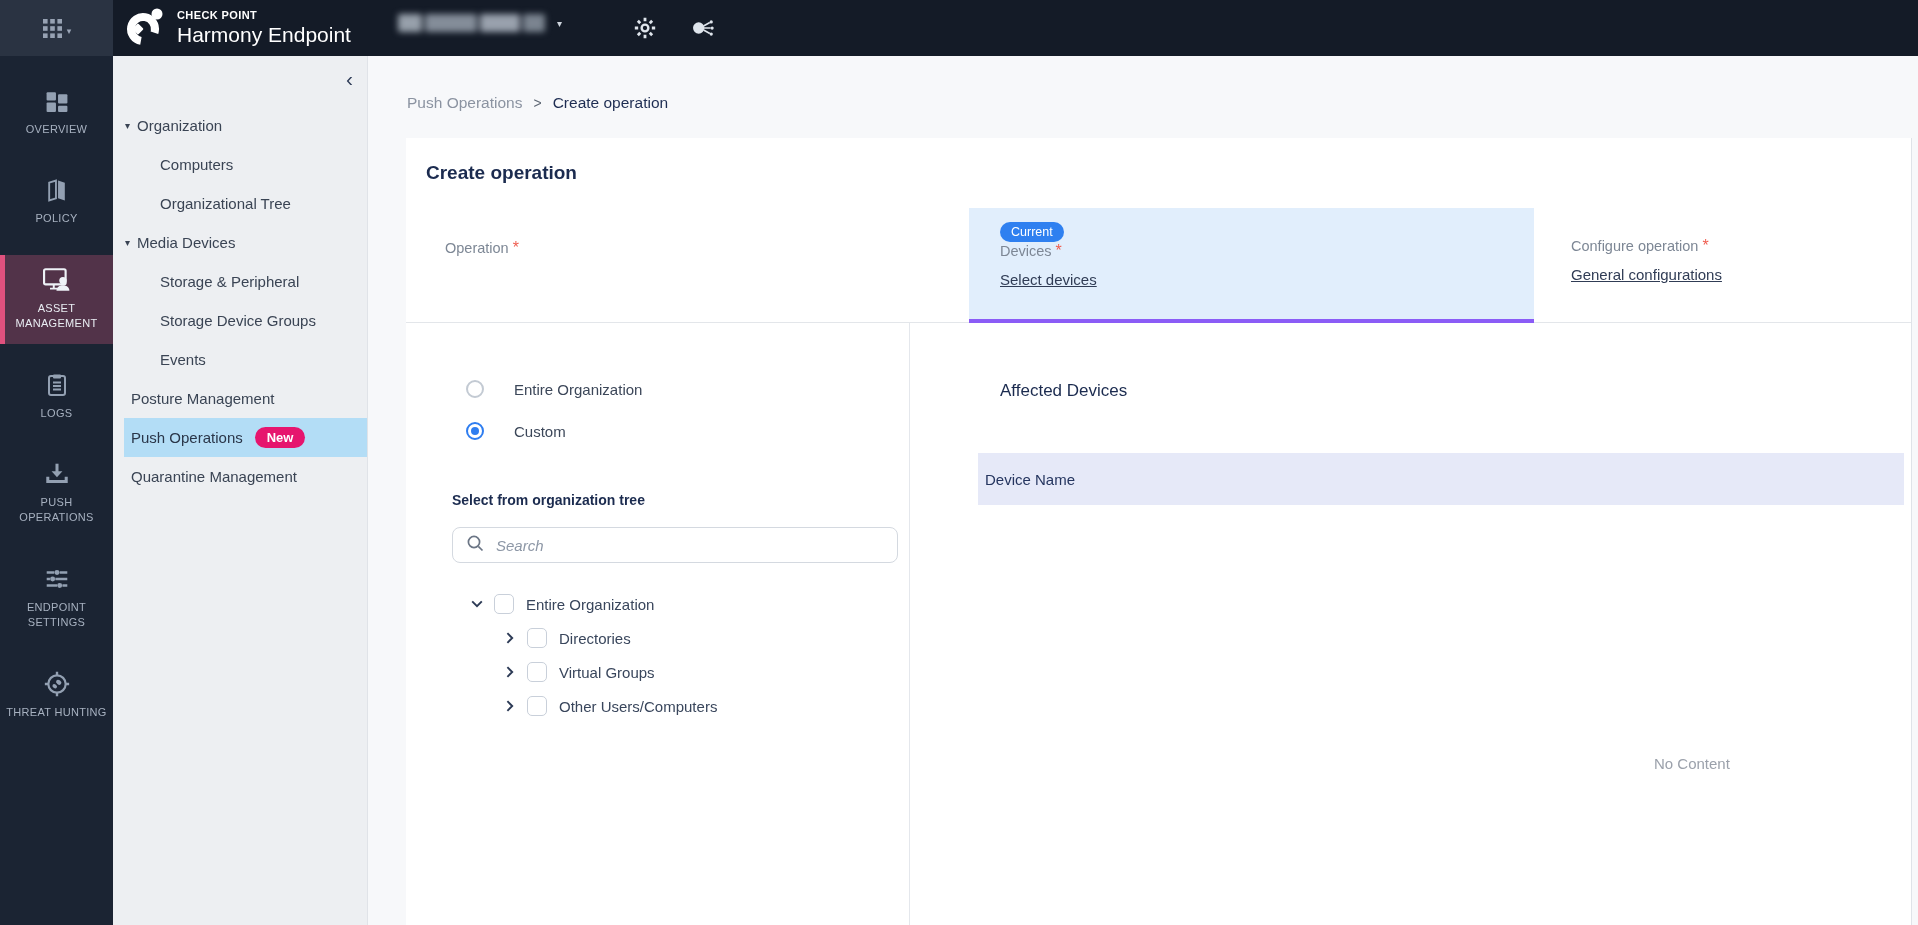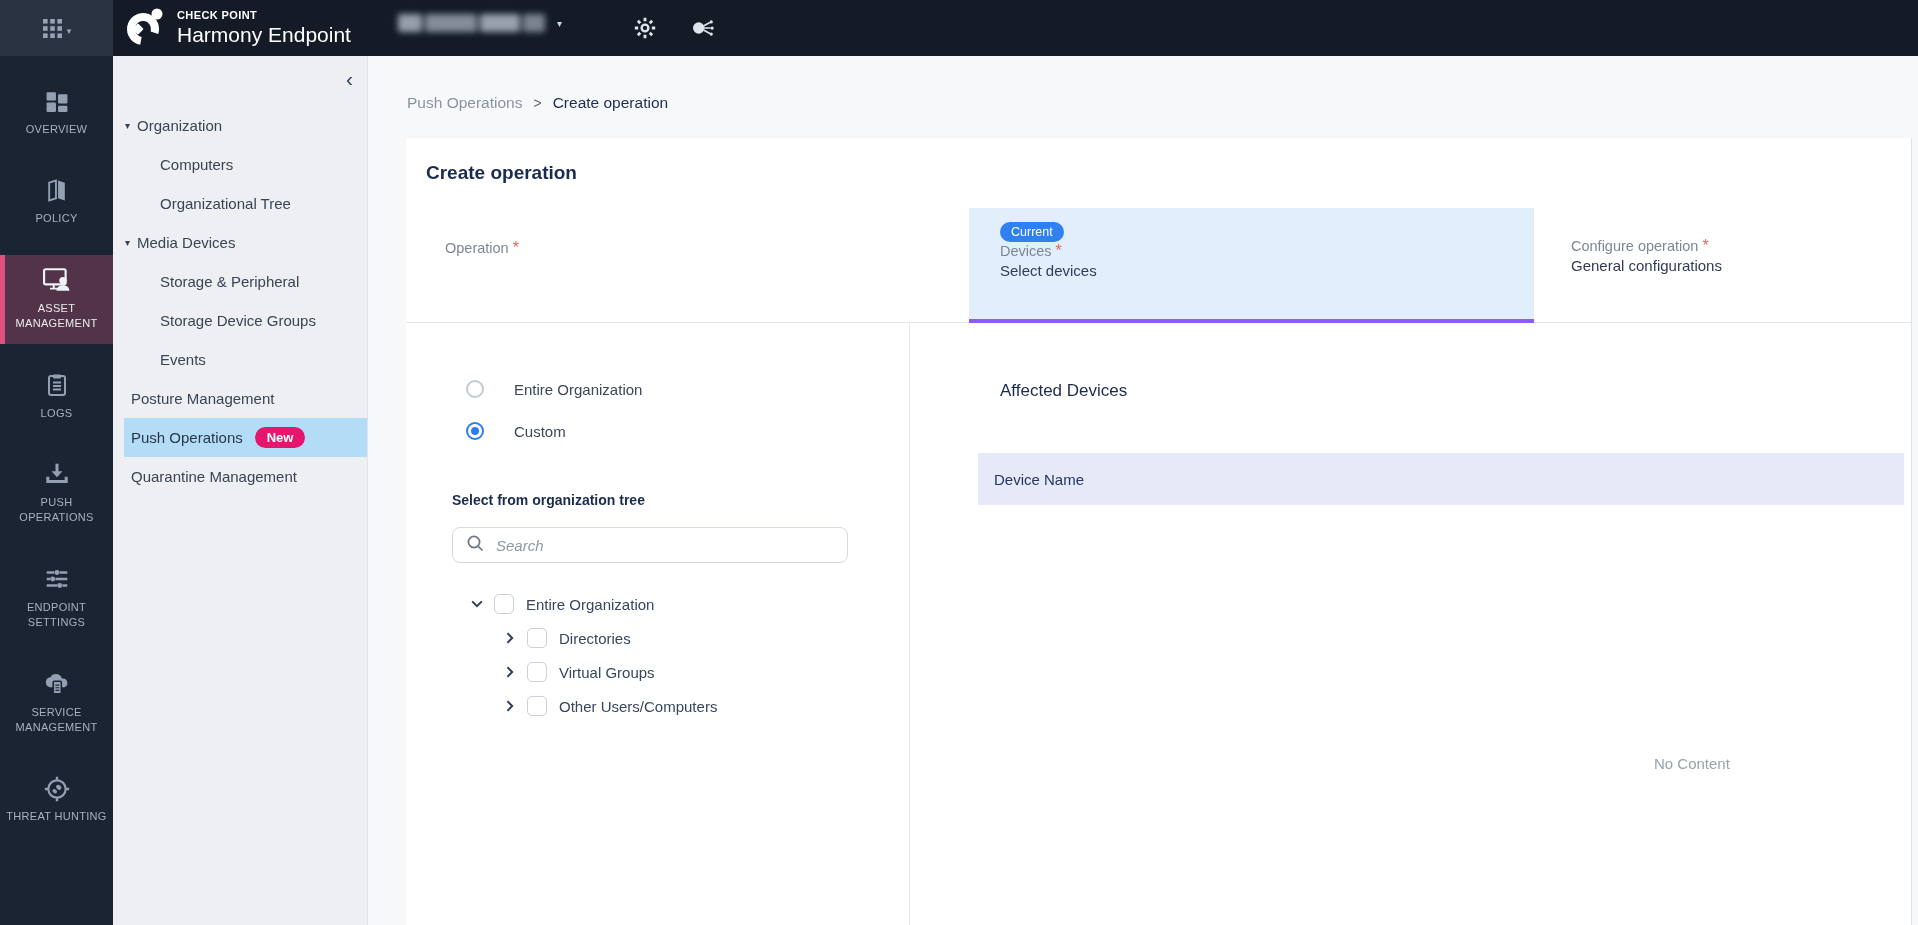--- a/index.html
+++ b/index.html
@@ -53,52 +53,52 @@
   .crumb-sep { color:#5d6673; font-size:14px; }
   .crumb-current { color:#1e2d52; }
 
   .card { position:absolute; left:38px; right:6px; top:82px; bottom:0; background:#fff; border-right:1px solid #dfe3e8; }
   .card-title { padding:24px 0 0 20px; font-size:19px; font-weight:700; color:#1b2b4f; }
 
   .steps { position:absolute; top:70px; left:0; right:0; height:115px; display:flex; }
   .step { cursor:pointer; }
   .step-label { font-size:14.5px; color:#7d8795; }
   .req { color:#ef5d50; margin-left:4px; }
-  .step-sub { font-size:15px; color:#303c55; margin-top:2px; }
+  .step-sub { font-size:15px; color:#303c55; margin-top:11px;text-decoration:underline; }
   .step.s1 { width:563px; border-bottom:1px solid #e3e6ea; padding:31px 0 0 39px; }
   .step.s2 { width:565px; background:#e1eefc; border-bottom:4px solid #8b5cf6; padding:14px 0 0 31px; }
   .step.s3 { flex:1; border-bottom:1px solid #e3e6ea; padding:29px 0 0 37px; }
   .badge-current { display:inline-block; background:#2f80f0; color:#fff; font-size:12.5px; padding:3px 11px; border-radius:11px; }
   .step.s2 .step-label { margin-top:7px; }
 
   .content { position:absolute; top:185px; left:0; right:0; bottom:0; display:flex; }
   .left-panel { width:504px; border-right:1px solid #e4e7ec; padding:57px 0 0 46px; }
 
   .radio-row { display:flex; align-items:center; margin-left:14px; margin-bottom:24px; cursor:pointer; height:18px; }
   .radio { width:18px; height:18px; border-radius:50%; border:2px solid #c3cad3; background:#fff; position:relative; flex:none; }
   .radio.checked { border-color:#2e7df0; }
   .radio .dot { position:absolute; left:50%; top:50%; width:8px; height:8px; margin:-4px 0 0 -4px; border-radius:50%; background:#2e7df0; }
   .radio-label { margin-left:30px; font-size:15px; color:#3c4759; }
 
   .tree-heading { margin-top:52px; font-size:14px; font-weight:600; color:#1b2b4f; }
-  .searchbox { margin-top:19px; width:396px; height:36px; border:1px solid #d4d9e0; border-radius:8px; background:#fff; display:flex; align-items:center; padding:0 12px; gap:11px; }
+  .searchbox { margin-top:19px; width:446px; height:36px; border:1px solid #d4d9e0; border-radius:8px; background:#fff; display:flex; align-items:center; padding:0 12px; gap:11px; }
   .searchbox input { border:none; outline:none; flex:1; font-size:15px; font-family:"Liberation Sans", sans-serif; color:#39465c; background:transparent; }
   .searchbox input::placeholder { color:#8d97a6; font-style:italic; }
 
   .tree { margin-top:24px; }
   .tree-row { display:flex; align-items:center; height:34px; font-size:15px; color:#39465c; }
   .tree-row.root { margin-left:17px; }
   .tree-row.child { margin-left:50px; }
   .tw { width:16px; height:16px; flex:none; cursor:pointer; display:flex; align-items:center; }
   .checkbox { width:20px; height:20px; border:1.5px solid #c9d0da; border-radius:5px; background:#fff; margin-left:9px; flex:none; cursor:pointer; }
   .tree-label { margin-left:12px; }
 
   .right-panel { flex:1; position:relative; }
   .affected-heading { position:absolute; left:90px; top:58px; font-size:17px; color:#1b2b4f; }
-  .device-bar { position:absolute; left:68px; right:7px; top:130px; height:52px; background:#e6e9f8; display:flex; align-items:center; padding-left:16px; font-size:15px; color:#25355f; }
+  .device-bar { position:absolute; left:68px; right:7px; top:130px; height:52px; background:#e6e9f8; display:flex; align-items:center; padding-left:7px; font-size:15px; color:#25355f; }
   .no-content { position:absolute; left:744px; top:432px; font-size:15px; color:#9ba1ab; }
 </style>
 </head>
 <body>
 
 <header class="topbar">
   <div class="launcher">
     <span>
       <svg width="21" height="21" viewBox="0 0 21 21" fill="#97a2b3">
         <rect x="1" y="1" width="4.6" height="4.6"></rect>
@@ -233,30 +233,20 @@
             <circle cx="12" cy="6" r="2.3" stroke="none"></circle>
           <path d="M2.5 12h3M10.5 12h11" stroke-width="2.4"></path>
             <circle cx="8" cy="12" r="2.3" stroke="none"></circle>
           <path d="M2.5 18h9.5M17 18h4.5" stroke-width="2.4"></path>
             <circle cx="14.5" cy="18" r="2.3" stroke="none"></circle>
         </svg>
       </span>
       <span class="nav-label">ENDPOINT SETTINGS</span>
     </div>
 
-    <div class="nav-item">
-      <span class="nav-icon">
-        <svg width="28" height="26" viewBox="0 0 26 24">
-          <path d="M6.5 15a4.7 4.7 0 01.4-9.3A5.8 5.8 0 0117.6 7 4.2 4.2 0 0120 15z" fill="currentColor"></path>
-          <rect x="9.5" y="9.5" width="7.5" height="11.5" rx="1" fill="currentColor" stroke="#1b2433" stroke-width="1.5"></rect>
-          <path d="M11.5 13h3.5M11.5 15.5h3.5M11.5 18h3.5" stroke="#1b2433" stroke-width="1.1"></path>
-        </svg>
-      </span>
-      <span class="nav-label">SERVICE MANAGEMENT</span>
-    </div>
 
     <div class="nav-item">
       <span class="nav-icon">
         <svg width="26" height="26" viewBox="0 0 24 24" fill="none" stroke="currentColor">
           <circle cx="12" cy="12" r="8" stroke-width="2"></circle>
           <path d="M12 .8v3.4M12 19.8v3.4M.8 12h3.4M19.8 12h3.4" stroke-width="2.2"></path>
           <ellipse cx="13.6" cy="10.4" rx="2.7" ry="2" fill="currentColor" stroke="none" transform="rotate(38 13.6 10.4)"></ellipse>
           <ellipse cx="9.9" cy="14.1" rx="2.3" ry="1.7" fill="currentColor" stroke="none" transform="rotate(38 9.9 14.1)"></ellipse>
         </svg>
       </span>

